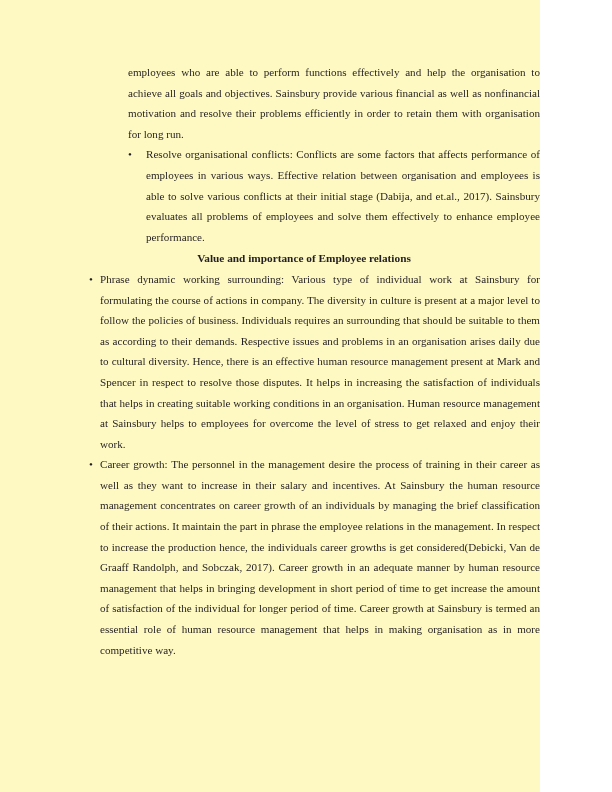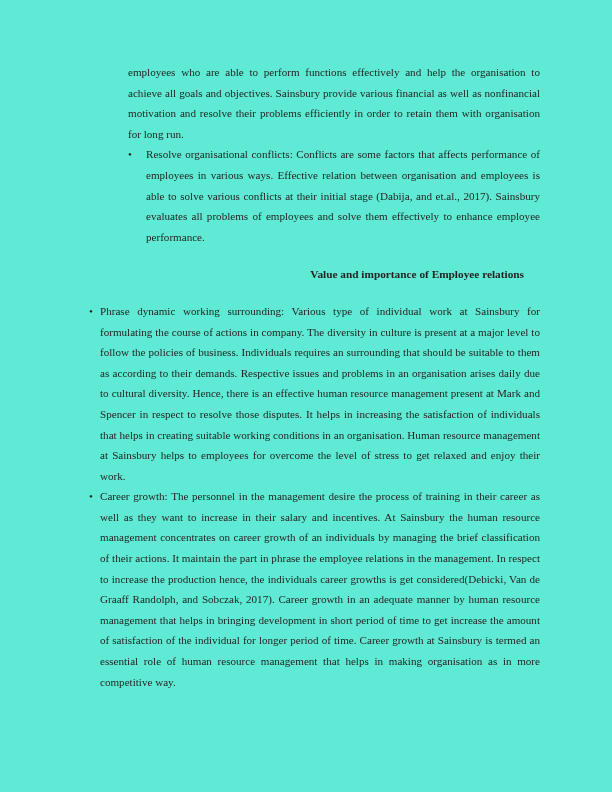--- a/index.html
+++ b/index.html
@@ -15,23 +15,23 @@
     overflow: hidden;
     font-family: "Liberation Serif", "DejaVu Serif", serif;
     color: #231f20;
     -webkit-font-smoothing: antialiased;
   }
 
   .page {
     position: absolute;
     left: 0;
     top: 0;
-    width: 612px;
+    width: 540px;
     height: 792px;
-    background: #5eead4;
+    background: #fef9c3;
   }
 
   
   .content {
     position: absolute;
     left: 65px;
     top: 62px;
     width: 475px;
   }
 
@@ -97,23 +97,23 @@
 
   .lead {
     font-weight: normal;
   }
 
   
   .section-heading {
     font-size: 11.3px;
     line-height: 20.6px;
     font-weight: bold;
-    margin: 16px;
+    margin: 0;
     padding-left: 3px;
-    text-align: right;
+    text-align: center;
   }
 
   .gap-sm { height: 1px; }
 </style>
 </head>
 <body>
 
 <div class="page">
   <div class="content">
 

